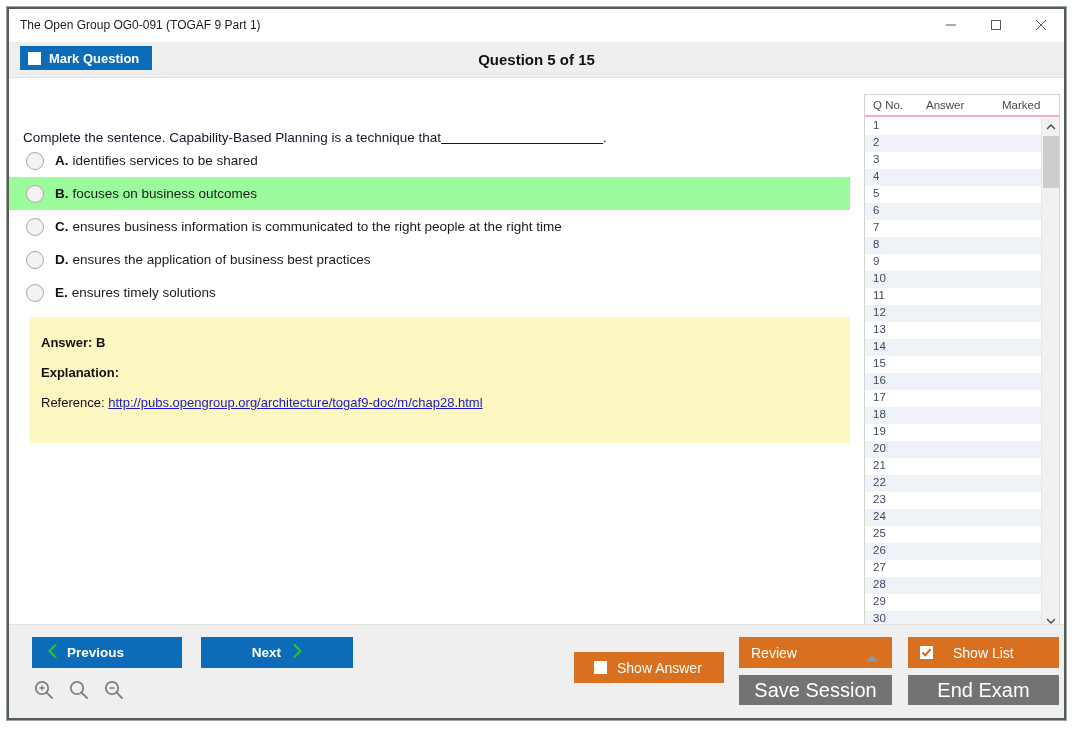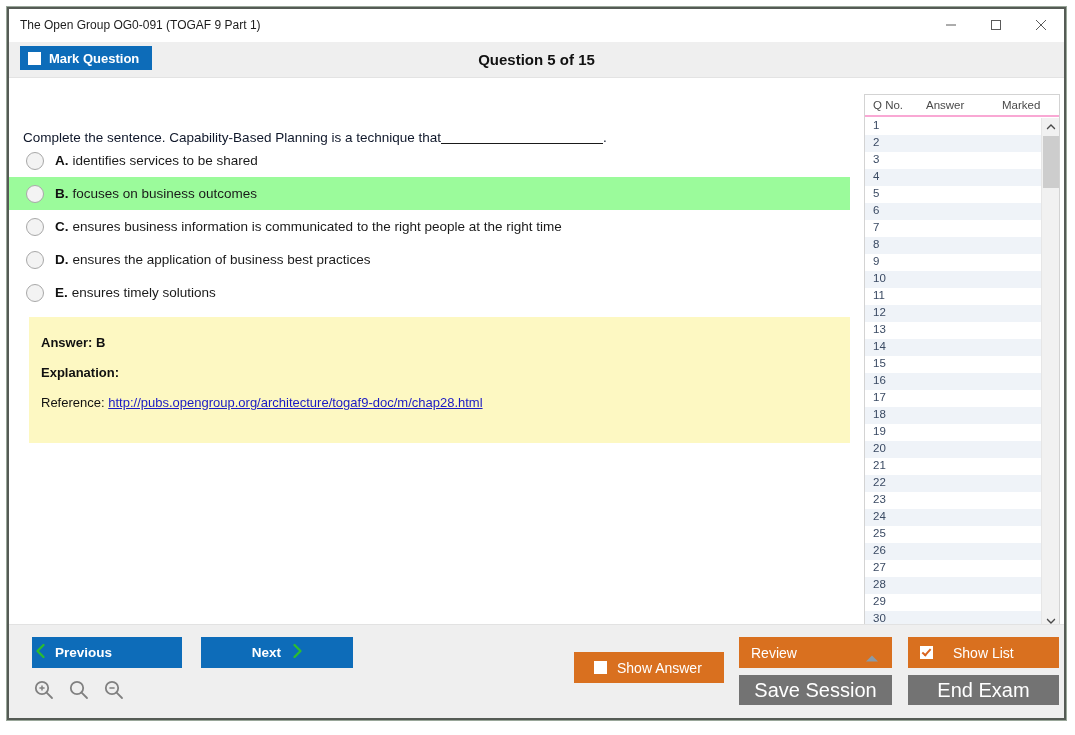--- a/index.html
+++ b/index.html
@@ -290,21 +290,21 @@
     color: #ffffff;
     cursor: default;
     display: flex;
     align-items: center;
     box-sizing: border-box;
   }
   .btn-blue  { background: #0d6cb9; }
   .btn-orange{ background: #d9701f; font-weight: normal; font-size: 14px; }
   .btn-navy  { background: #737373; font-weight: normal; font-size: 20px; justify-content: center; }
 
-  #btn-previous { left: 23px;  top: 12px; width: 150px; height: 31px; padding-left: 4px; gap: 10px; }
+  #btn-previous { left: 23px;  top: 12px; width: 150px; height: 31px; padding-left: 16px; gap: 10px; }
   #btn-next     { left: 192px; top: 12px; width: 152px; height: 31px; justify-content: center; gap: 12px; }
   #btn-show-answer { left: 565px; top: 12px; width: 150px; height: 31px; padding-left: 20px; gap: 10px; margin-top: 15px; }
   #btn-review      { left: 730px; top: 12px; width: 153px; height: 31px; padding-left: 12px; }
   #btn-show-list   { left: 899px; top: 12px; width: 151px; height: 31px; padding-left: 12px; gap: 20px; }
   #btn-save-session{ left: 730px; top: 50px; width: 153px; height: 30px; }
   #btn-end-exam    { left: 899px; top: 50px; width: 151px; height: 30px; }
 
   #review-caret { position: absolute; right: 14px; top: 12px; }
 
   #zoom-controls {

